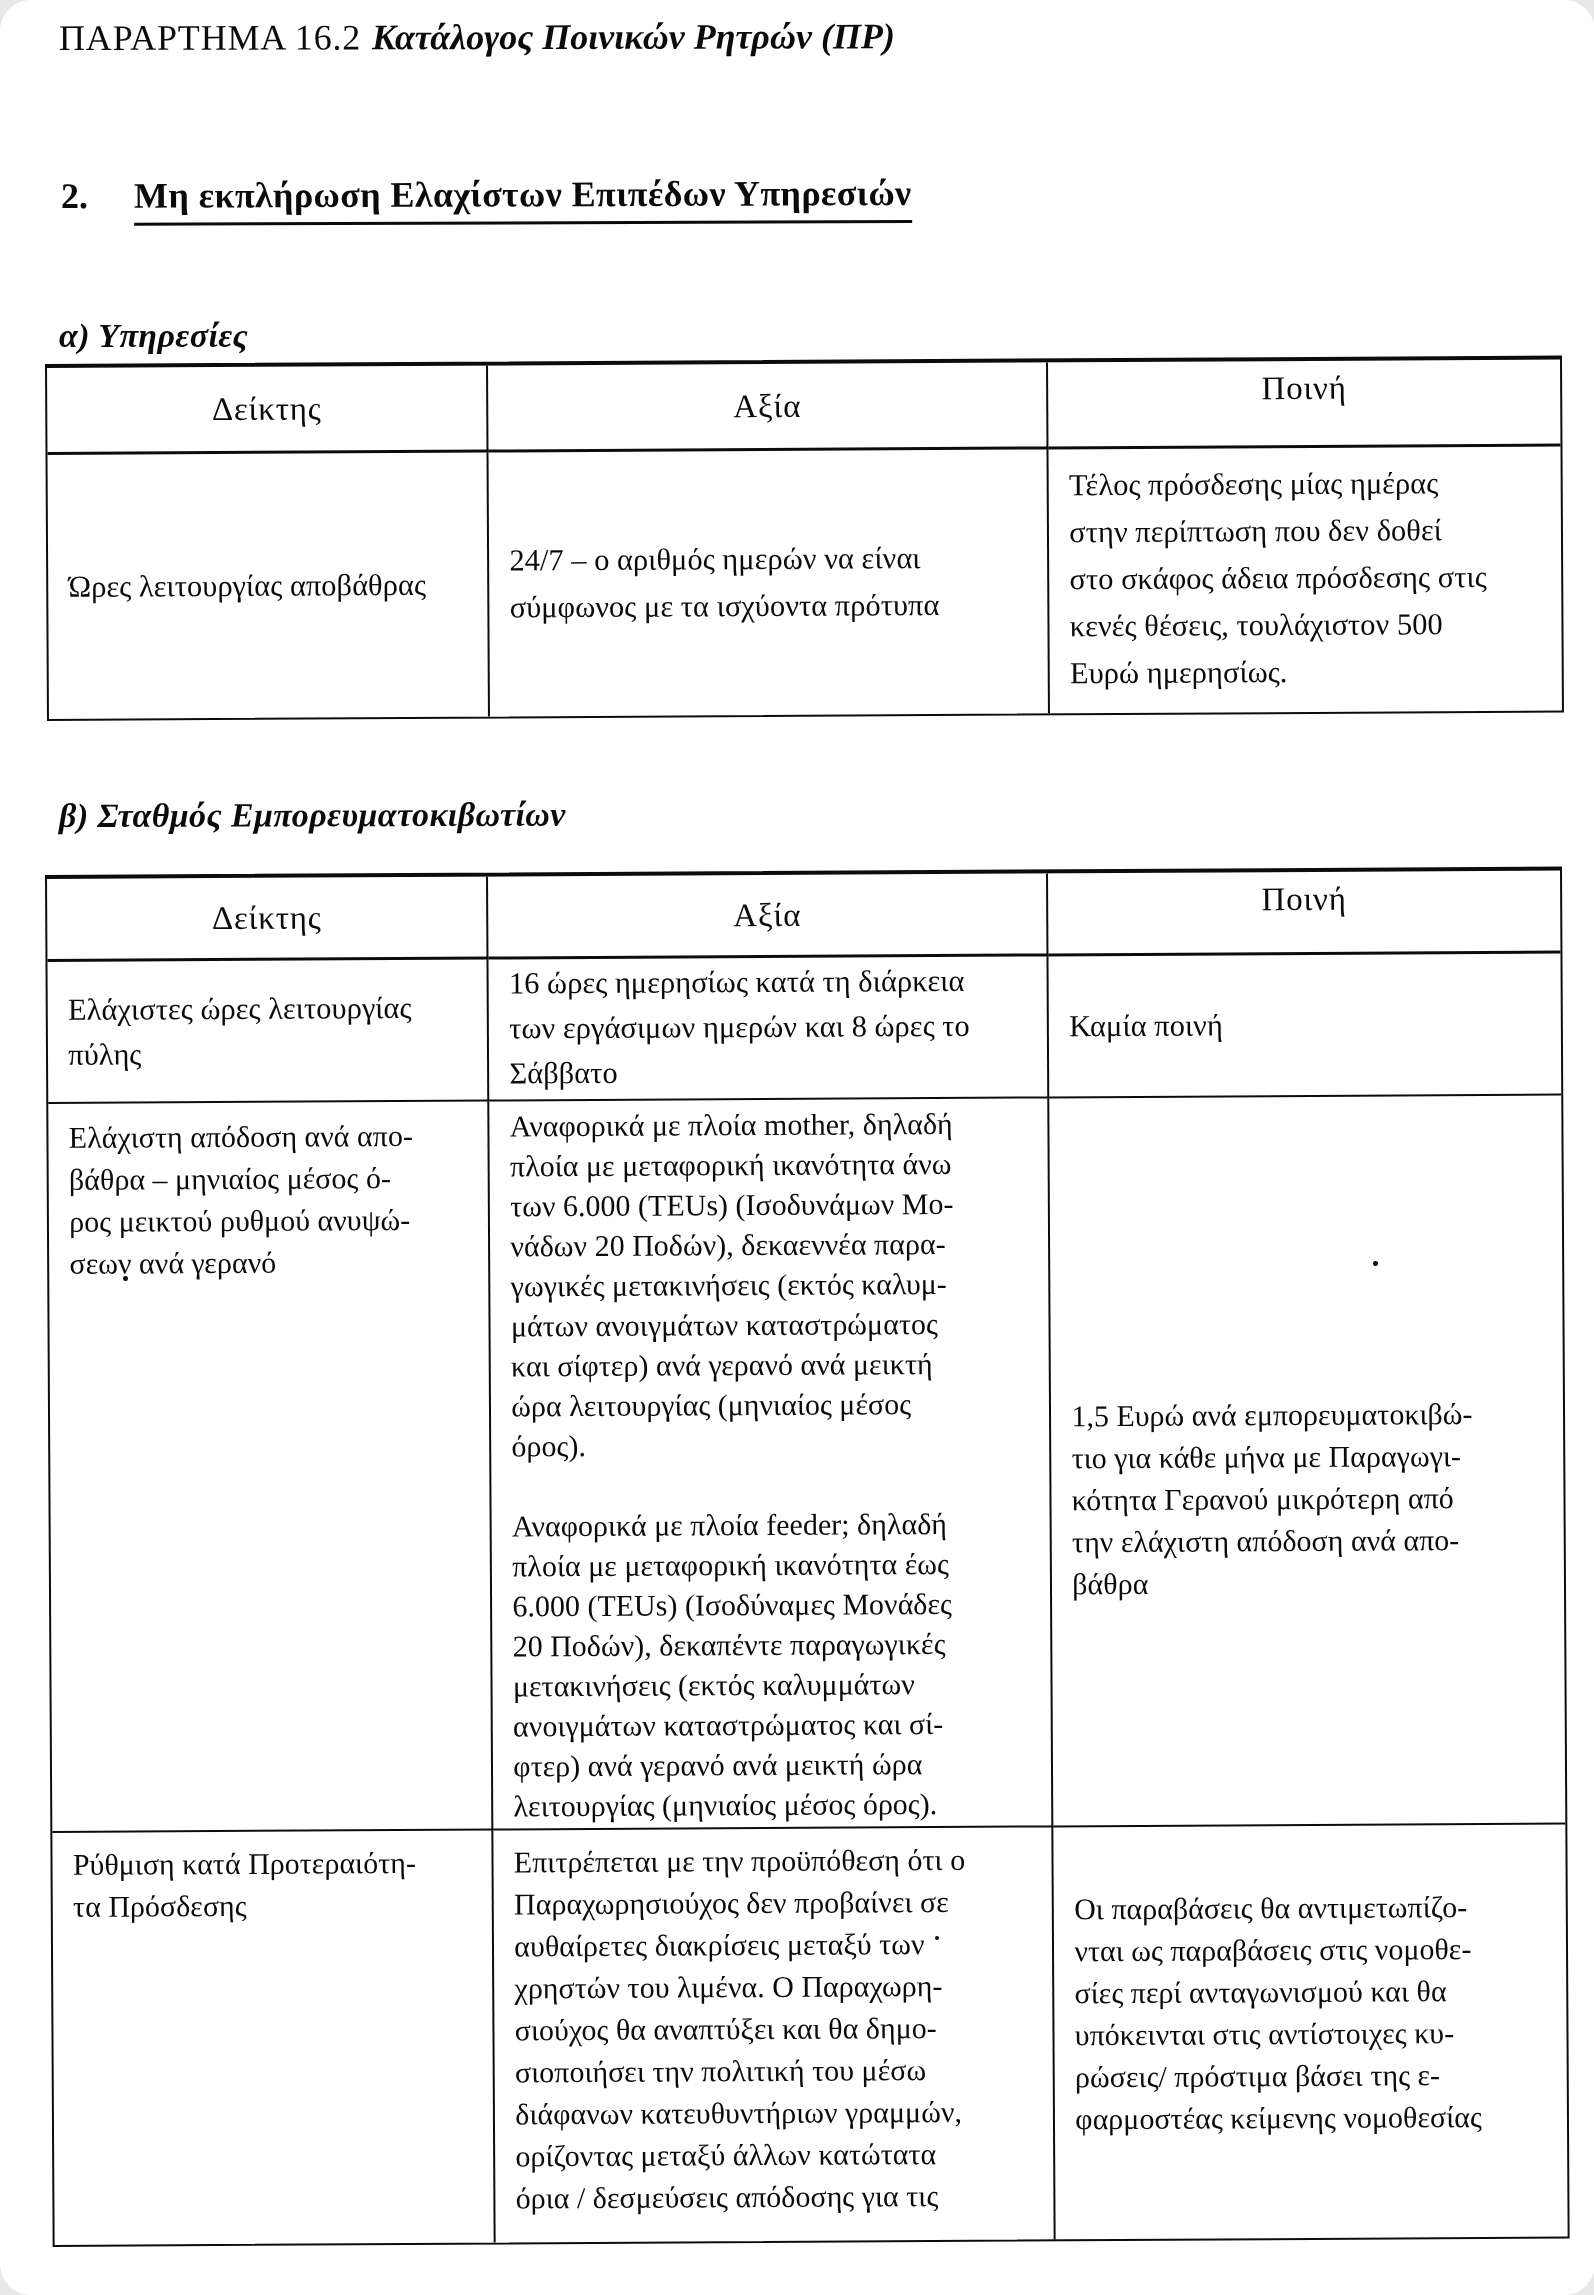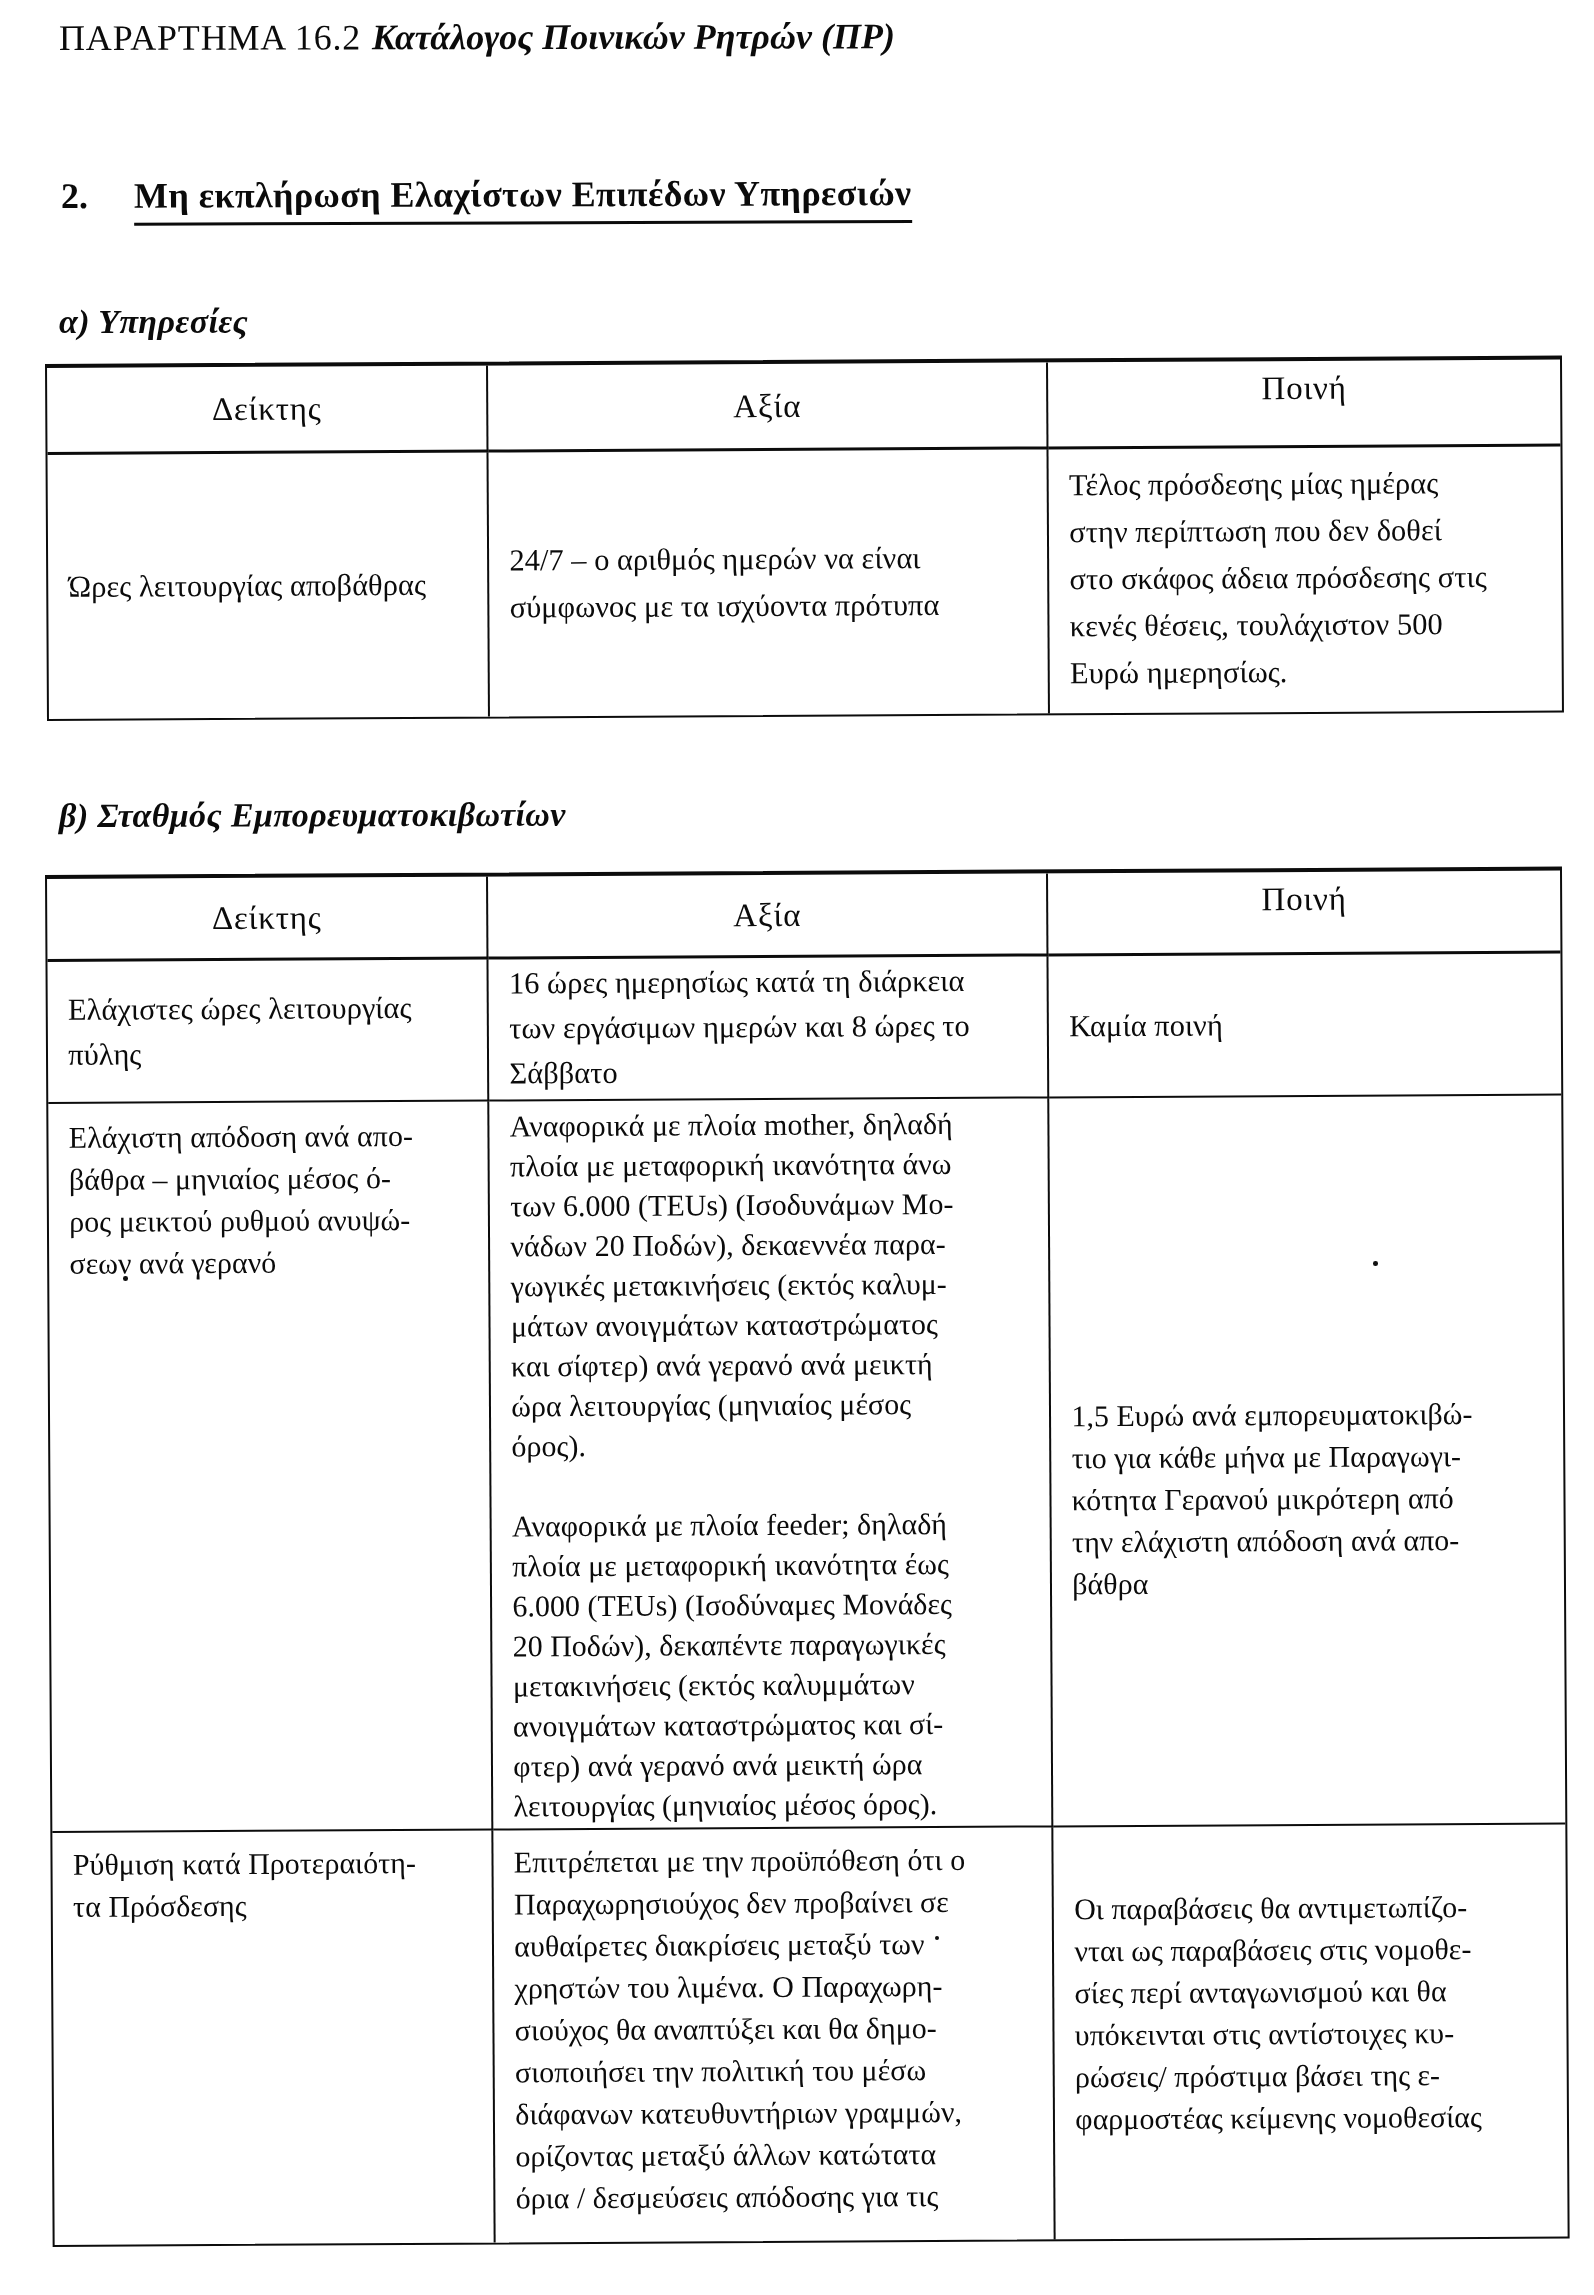--- a/index.html
+++ b/index.html
@@ -3,20 +3,21 @@
 <meta charset="utf-8">
 <style>
   html,body{margin:0;padding:0;background:#e8e8e8;}
   .page{
     position:relative;
     width:1595px;height:2295px;
     background:#ffffff;
     font-family:"Liberation Serif","DejaVu Serif",serif;
     color:#0b0b0b;
     overflow:hidden;
+    border-radius:31px;
   }
   
   .doc-title{
     position:absolute;left:59px;top:17px;
     font-size:36px;white-space:nowrap;
     transform:rotate(-0.12deg);transform-origin:left top;
   }
   .doc-title .t-reg{margin-right:11px;letter-spacing:0.8px;}
   .doc-title .t-ital{font-style:italic;font-weight:600;}
   .section-head{
@@ -28,21 +29,21 @@
   .section-head .txt{
     display:inline-block;
     border-bottom:3.9px solid #0b0b0b;
     padding-bottom:6.2px;letter-spacing:0.4px;
   }
   .sub-head{
     position:absolute;left:59px;
     font-size:34px;font-style:italic;font-weight:700;
     white-space:nowrap;letter-spacing:0.4px;
   }
-  .sub-a{top:303px;}
+  .sub-a{top:317px;}
   .sub-b{top:797px;transform:rotate(-0.15deg);transform-origin:left top;}
 
   
   .tbl{
     position:absolute;left:45px;
     display:grid;
     grid-template-columns:441px 560px 512px;
     border:2.3px solid #0c0c0c;border-top-width:4.7px;
     background:#fff;
     transform:rotate(-0.32deg);transform-origin:left top;

